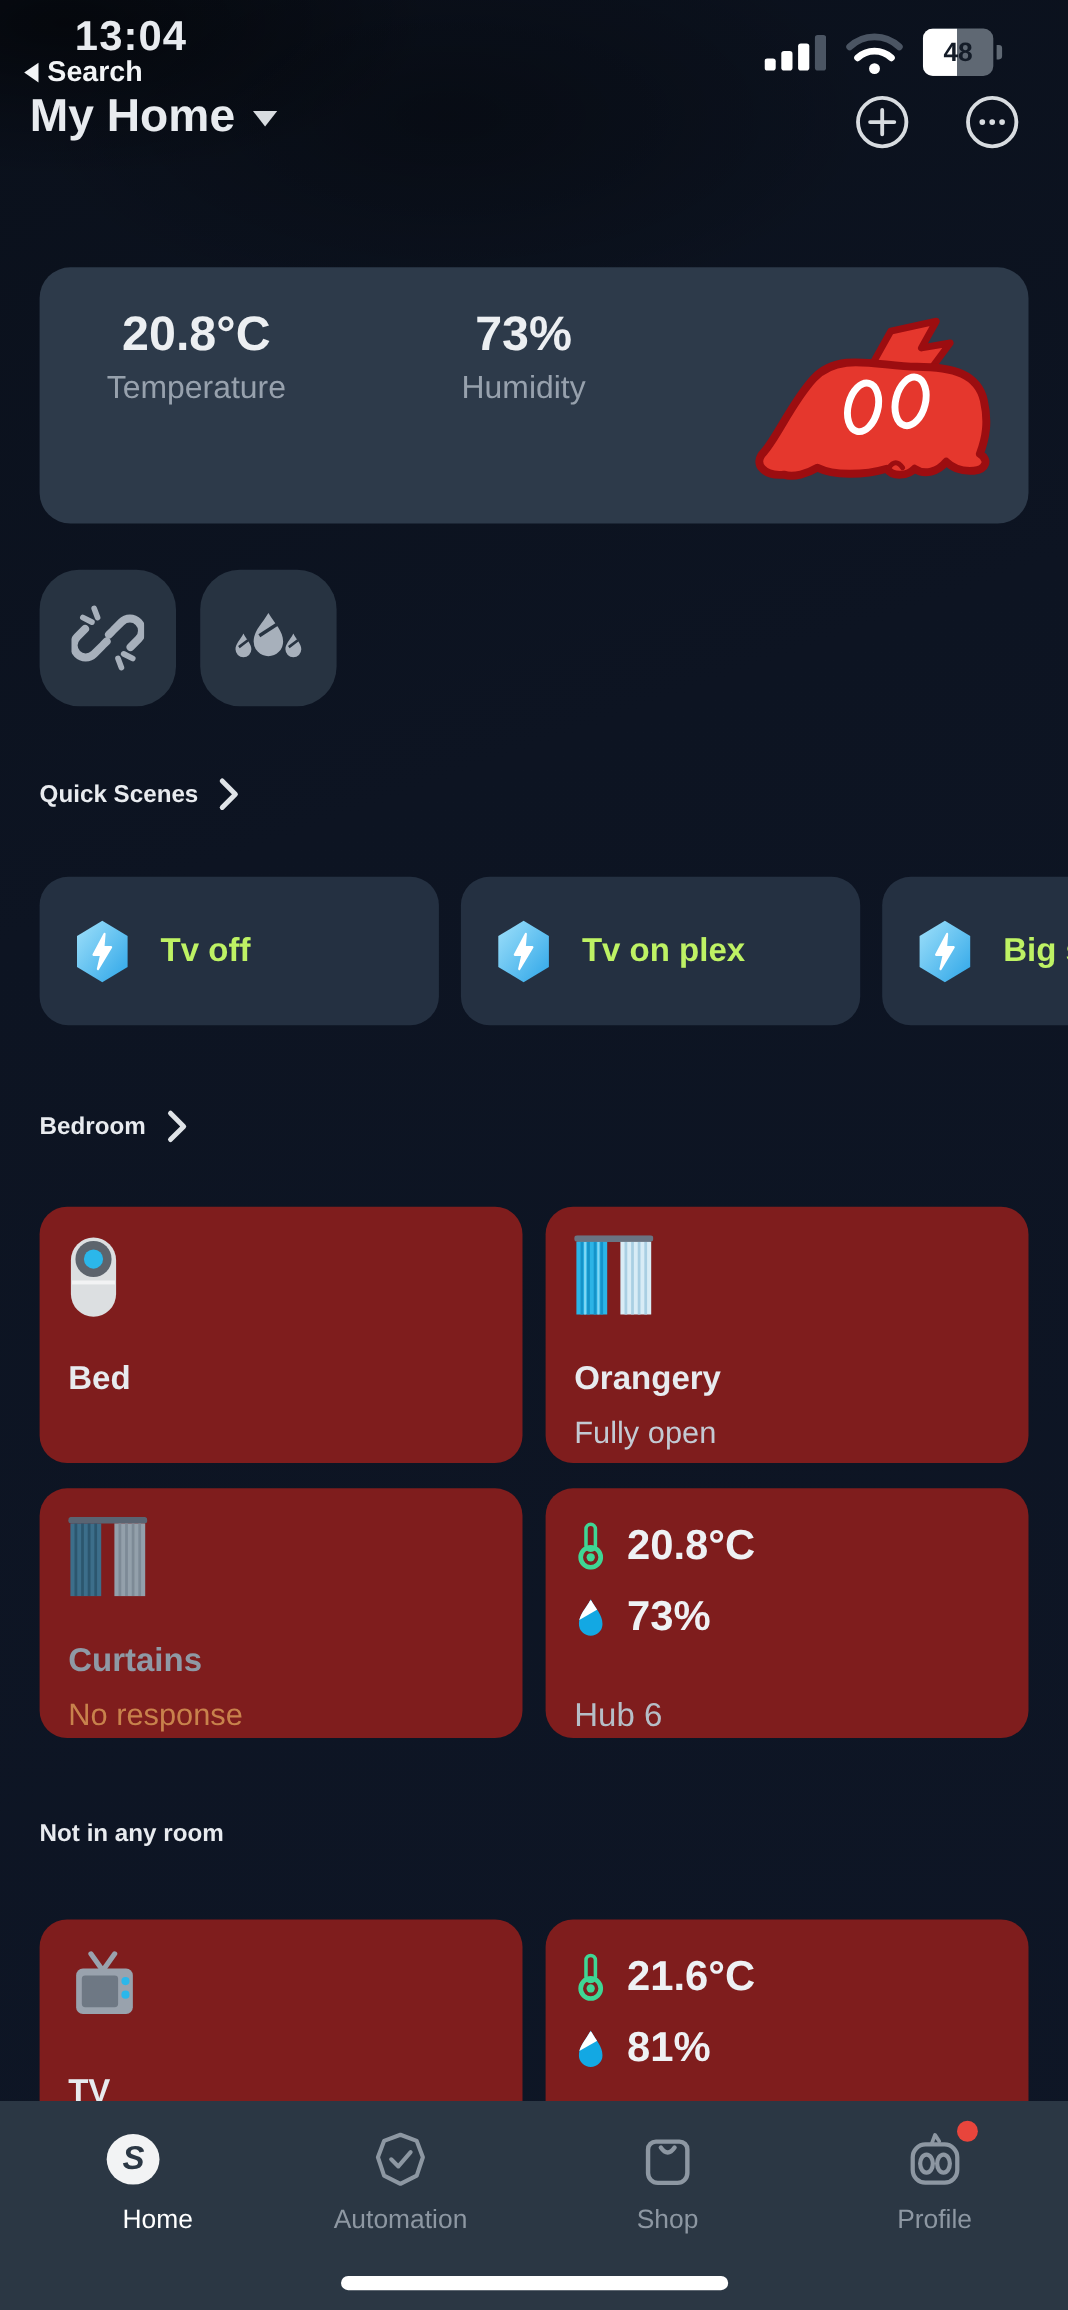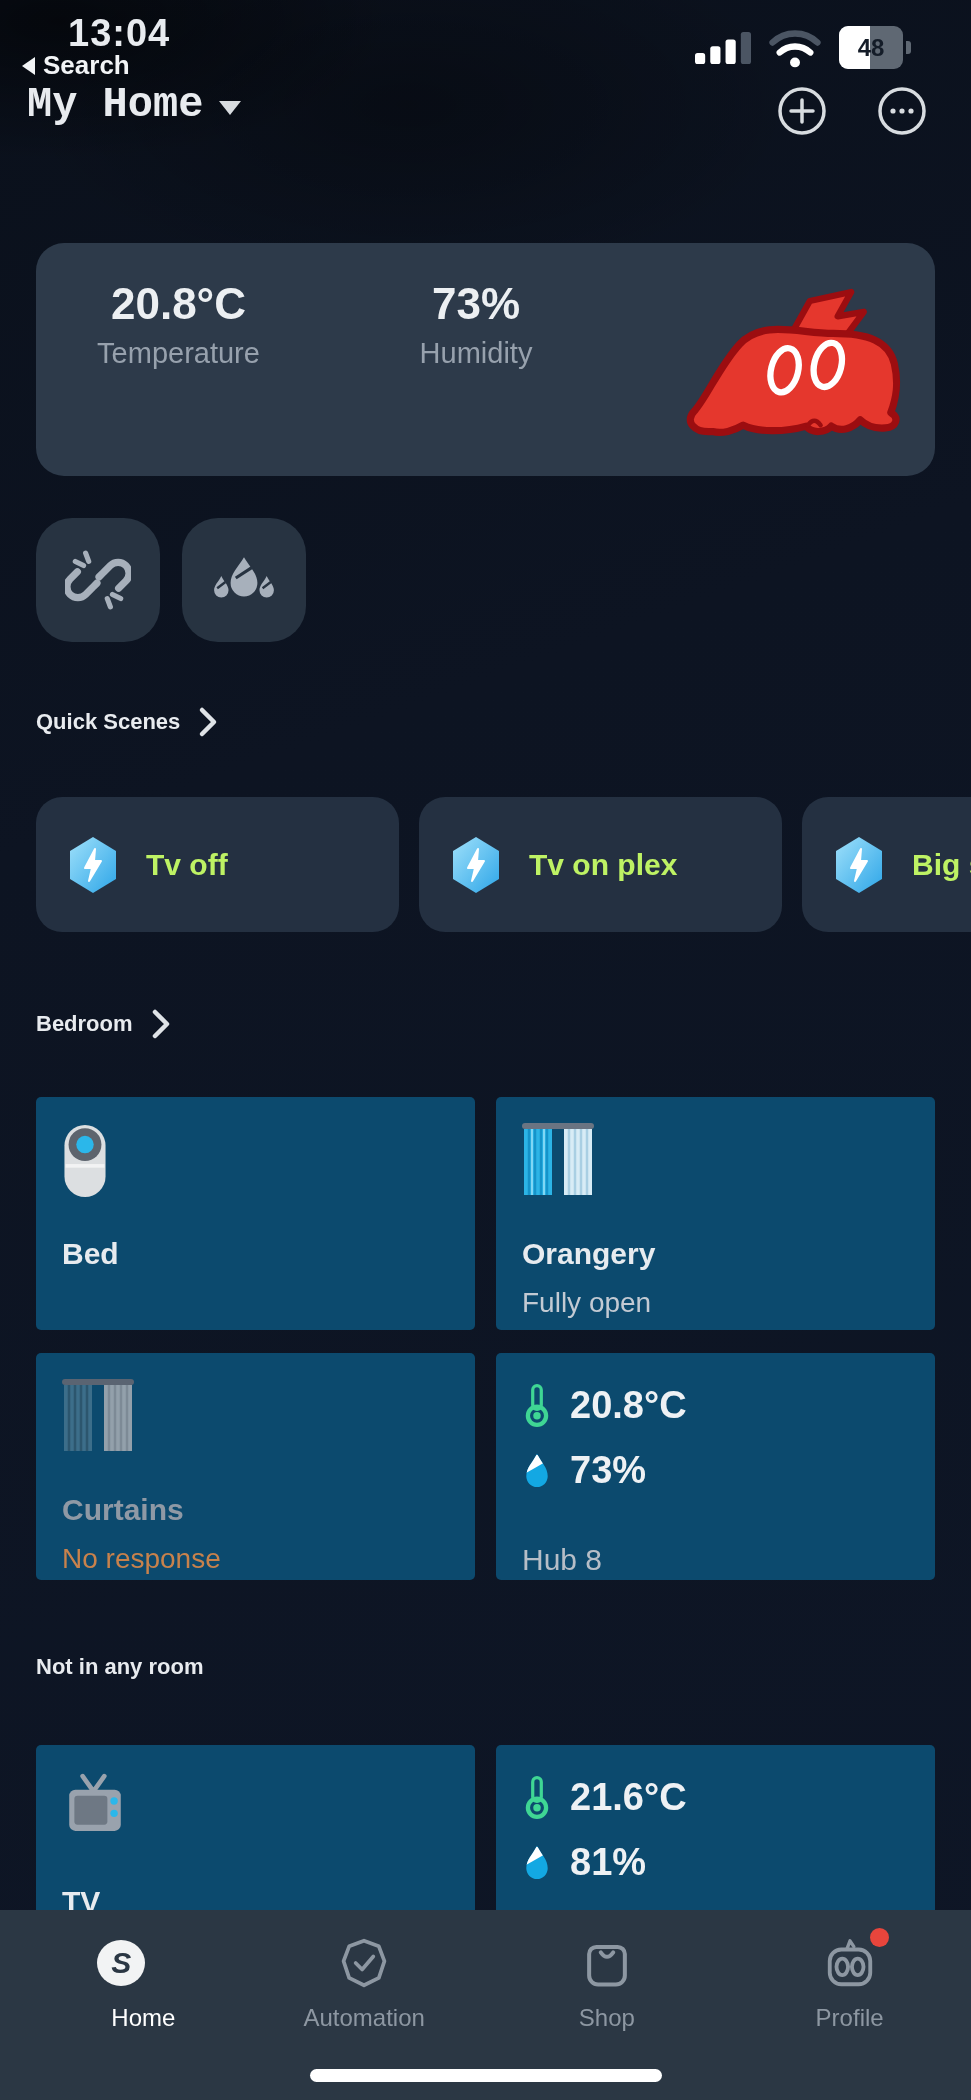--- a/index.html
+++ b/index.html
@@ -23,21 +23,21 @@
   .battery { position:relative; width:64px; height:43px; border-radius:9px; background:#5f6873; overflow:hidden; }
   .battery .fill { position:absolute; left:0; top:0; bottom:0; width:48%; background:#ffffff; }
   .battery .pct { position:absolute; inset:0; display:flex; align-items:center; justify-content:center;
                   font-size:24px; font-weight:700; color:#141c28; }
   .battery-nub { width:5px; height:13px; background:#5f6873; border-radius:0 3px 3px 0; margin-left:-14px; }
   
   .back { position:absolute; top:50px; left:22px; display:flex; align-items:center; gap:8px; z-index:5; cursor:pointer; }
   .back-tri { width:0; height:0; border-top:9px solid transparent; border-bottom:9px solid transparent; border-right:13px solid #f2f4f6; }
   .back-label { font-size:26px; font-weight:600; color:#f2f4f6; }
   .header-title { position:absolute; top:84px; left:27px; display:flex; align-items:center; gap:16px; z-index:5; cursor:pointer; }
-  .header-title .t { font-size:42px; font-weight:700; color:#e8ebef; line-height:1;font-family:Liberation Mono, monospace; }
+  .header-title .t { font-size:42px; font-weight:700; color:#e8ebef; line-height:1; }
   .caret-down { width:0; height:0; border-left:11px solid transparent; border-right:11px solid transparent; border-top:14px solid #d8dce0; margin-top:6px; }
   .header-actions { position:absolute; top:86px; right:44px; display:flex; gap:50px; z-index:5; }
   .hbtn { width:50px; height:50px; cursor:pointer; }
   
   .summary-card { position:absolute; top:243px; left:36px; width:899px; height:233px;
                   background:#2d3a4a; border-radius:28px; z-index:2; }
   .stat { position:absolute; top:36px; text-align:center; }
   .stat .v { font-size:44px; font-weight:600; color:#eceff2; }
   .stat .l { font-size:29px; color:#97a1ad; margin-top:8px; }
   .stat.temp { left:35px; width:215px; }
@@ -55,21 +55,21 @@
   .st-noroom { top:1654px; cursor:default; }
   
   .scenes-row { position:absolute; top:797px; left:36px; width:1135px; height:135px; display:flex; gap:20px; z-index:2; }
   .scene-card { flex:0 0 363px; height:135px; background:#243041; border-radius:26px;
                 display:flex; align-items:center; padding-left:30px; gap:26px; cursor:pointer; }
   .scene-label { font-size:30px; font-weight:600; color:#bef264; white-space:nowrap; }
   
   .grid { position:absolute; left:36px; width:899px; display:grid; grid-template-columns:439px 439px; column-gap:21px; z-index:2; }
   .grid-bedroom { top:1097px; grid-template-rows:233px 227px; row-gap:23px; }
   .grid-bottom { top:1745px; grid-template-rows:233px; z-index:1; }
-  .device-card { position:relative; background:#0c4a6e; border-radius:5px; cursor:pointer; }
+  .device-card { position:relative; background:#7f1d1d; border-radius:25px; cursor:pointer; }
   .d-icon { position:absolute; top:26px; left:26px; }
   .d-name { position:absolute; top:140px; left:26px; font-size:30px; font-weight:600; color:#e7ebef; }
   .d-status { position:absolute; top:190px; left:26px; font-size:28px; color:#c3cad3; }
   .d-name.dim { color:#8f99a5; }
   .d-status.offline { color:#c8824c; }
   .s-row { position:absolute; left:26px; display:flex; align-items:center; gap:18px; }
   .s-row .sv { font-size:38px; font-weight:700; color:#eef1f4; }
   .s-row1 { top:30px; } .s-row2 { top:96px; }
   .s-name { position:absolute; top:190px; left:26px; font-size:30px; color:#b6bec7; }
   
@@ -269,21 +269,21 @@
         <defs>
             <clipPath id="dp1">
               <path d="M14,2 C18,10 24,15 24,23 a10,10 0 1 1 -20,0 C4,15 10,10 14,2 Z"></path>
             </clipPath>
           </defs>
         <path d="M14,2 C18,10 24,15 24,23 a10,10 0 1 1 -20,0 C4,15 10,10 14,2 Z" fill="#13a8e3"></path>
         <polygon points="0,22 28,6 0,0" fill="#ffffff" clip-path="url(#dp1)"></polygon>
       </svg>
       <span class="sv">73%</span>
     </div>
-    <div class="s-name">Hub 8</div>
+    <div class="s-name">Hub 6</div>
   </div>
 </div>
 
 <div class="section-title st-noroom">
   <span class="s">Not in any room</span>
 </div>
 
 <div class="grid grid-bottom">
   <div class="device-card">
     <svg class="d-icon" width="66" height="62" viewBox="0 0 64 60">

